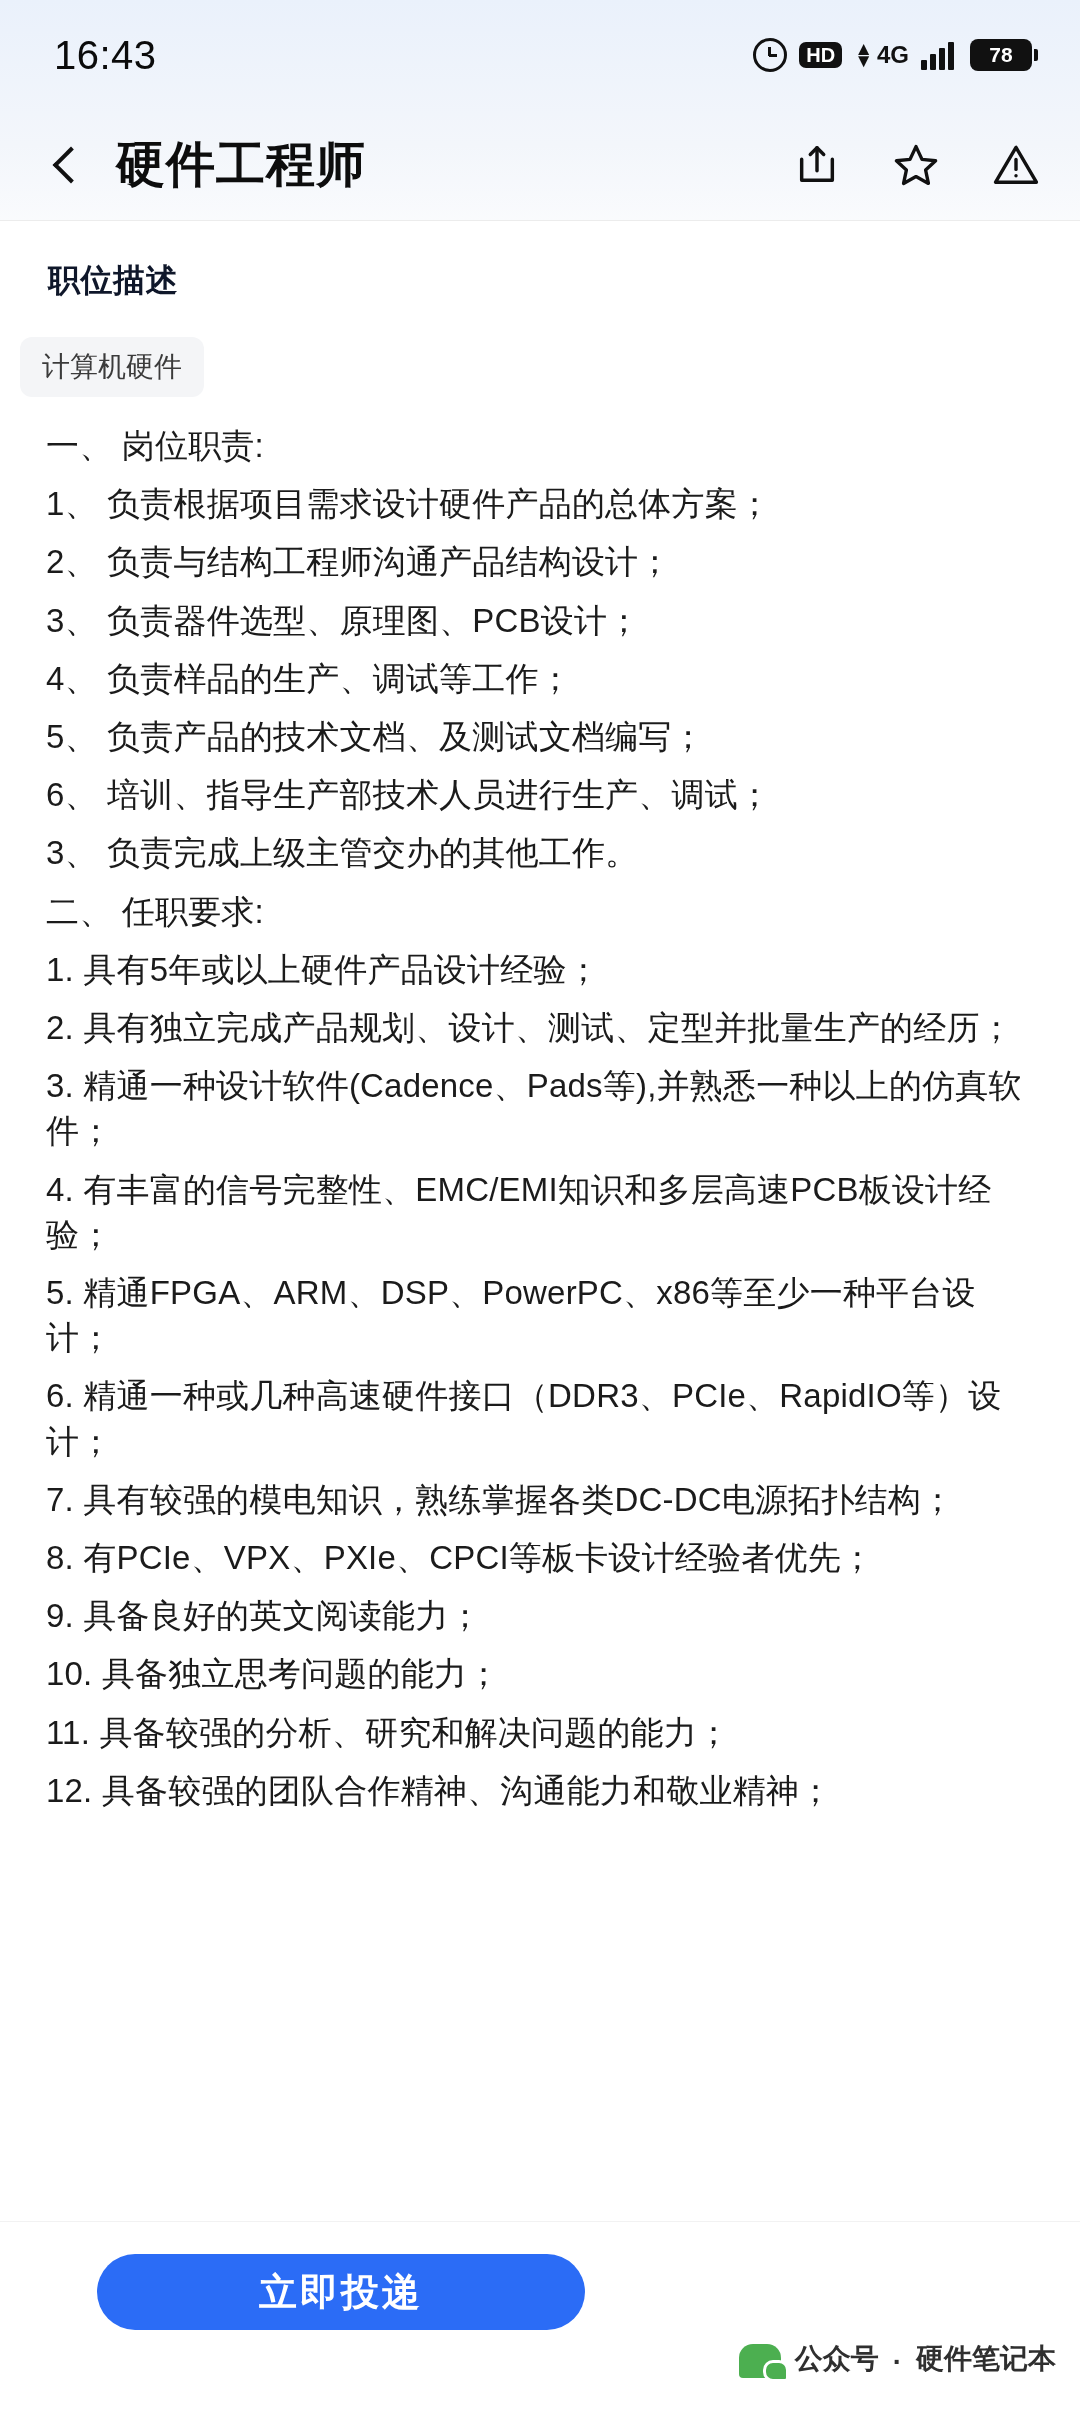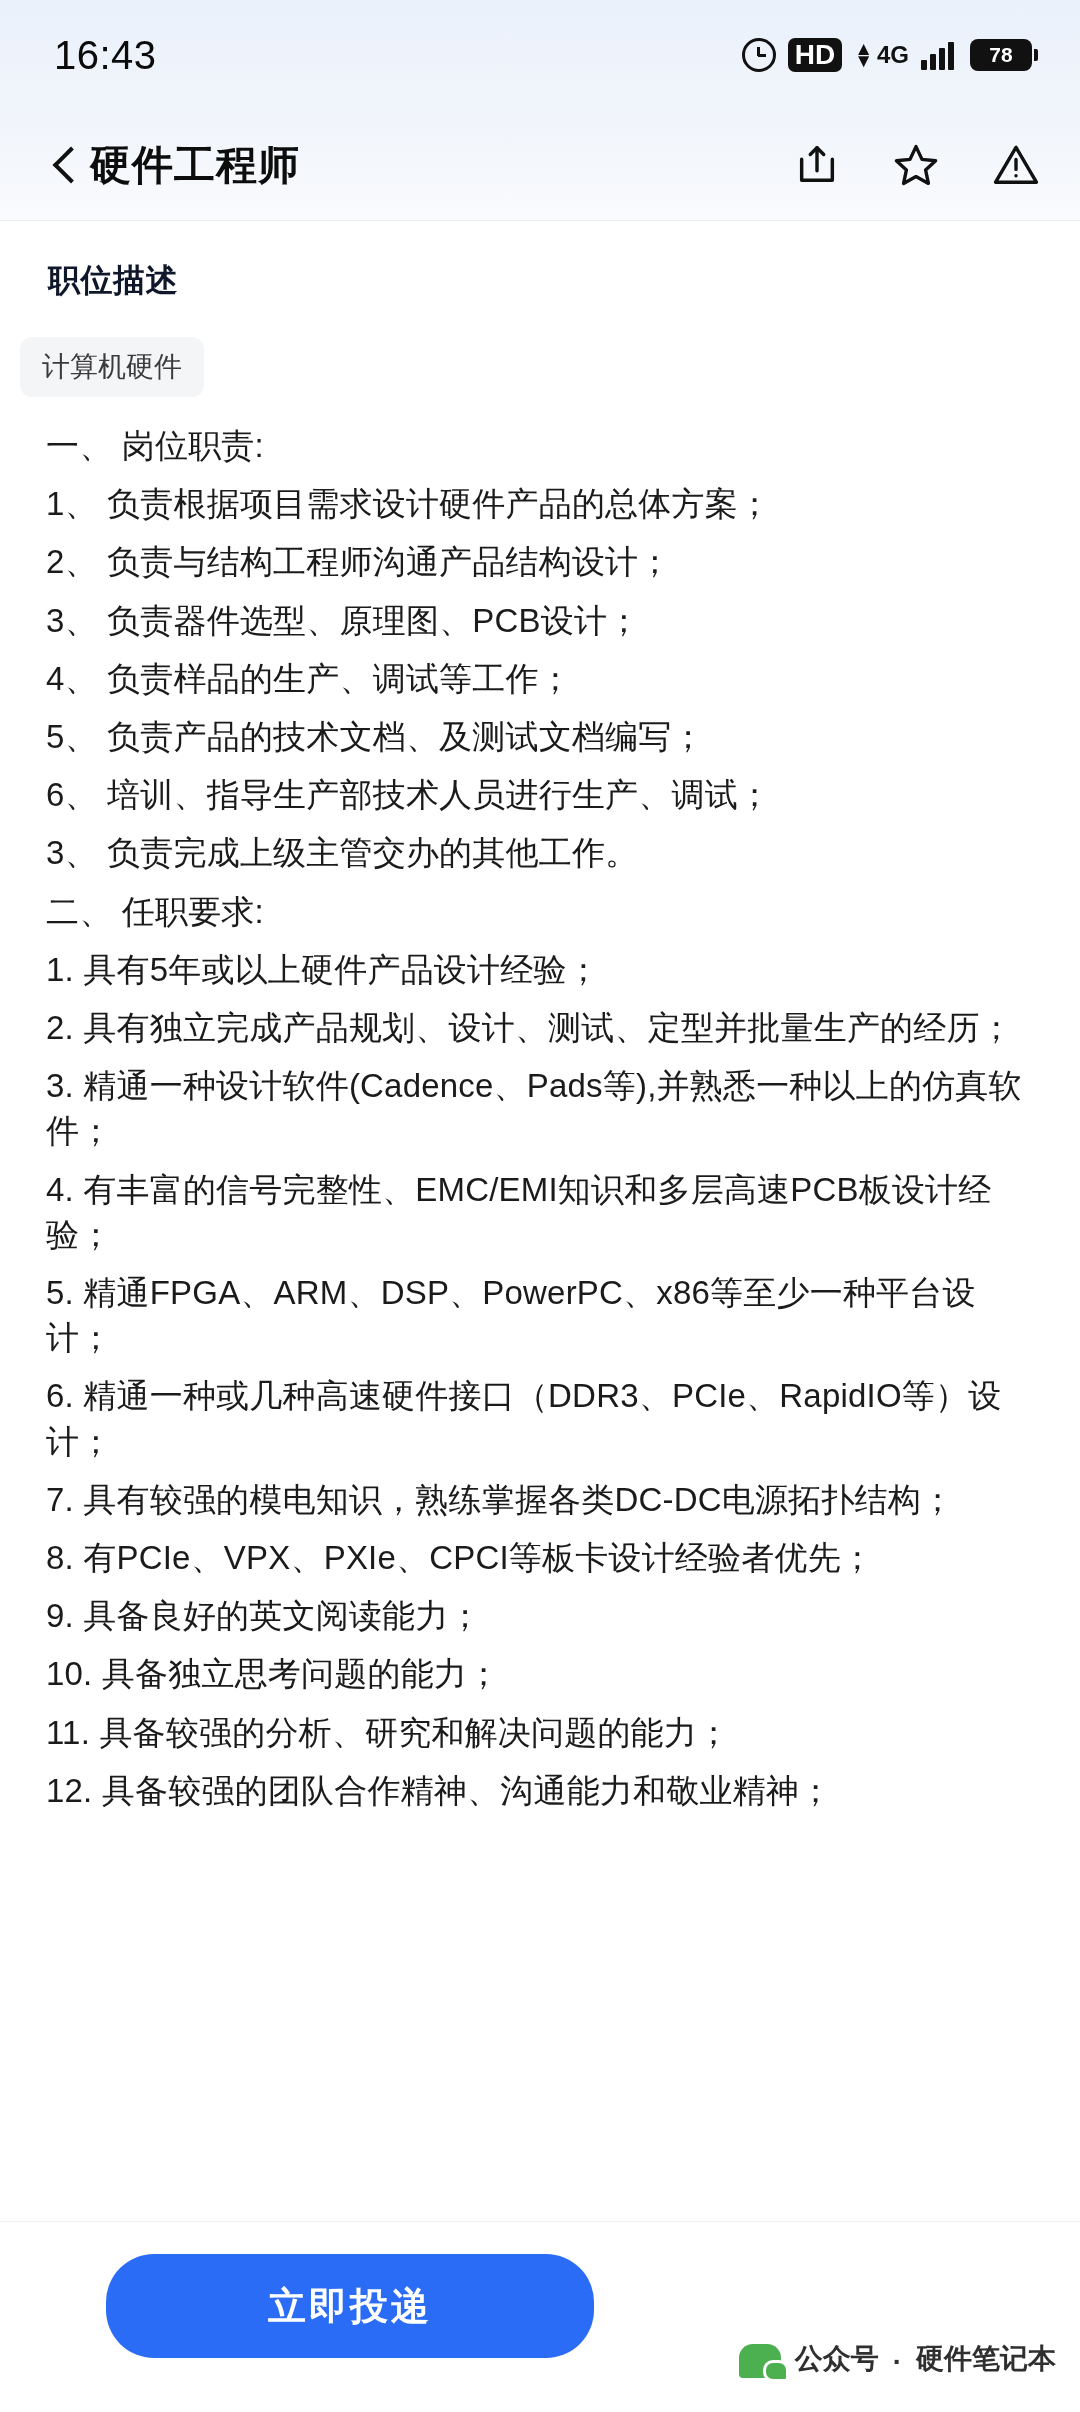--- a/index.html
+++ b/index.html
@@ -53,21 +53,21 @@
   .icon-alarm::before, .icon-alarm::after {
     content: "";
     position: absolute;
     background: #111;
   }
   .icon-alarm::before { width: 3px; height: 9px; left: 12px; top: 6px; }
   .icon-alarm::after  { width: 8px; height: 3px; left: 13px; top: 13px; }
   .badge-hd {
     background: #111;
     color: #fff;
-    font-size: 28px;
+    font-size: 20px;
     font-weight: 700;
     border-radius: 7px;
     padding: 3px 7px;
     line-height: 1;
   }
   .net-group { display: flex; align-items: center; gap: 4px; }
   .net-arrows {
     display: flex; flex-direction: column; align-items: center;
     line-height: 0.62; font-size: 19px; color: #111; font-weight: 700;
   }
@@ -116,23 +116,24 @@
   .back-chevron::before {
     content: "";
     position: absolute;
     left: 14px; top: 10px;
     width: 22px; height: 22px;
     border-left: 4px solid #111;
     border-bottom: 4px solid #111;
     transform: rotate(45deg);
   }
   .app-title {
-    font-size: 41px;
+    font-size: 49px;
     font-weight: 700;
     color: #0d0d0d;
+    margin-left: 26px;
     letter-spacing: 1px;
   }
   .app-actions {
     margin-left: auto;
     display: flex;
     align-items: center;
     gap: 52px;
   }
   .app-actions svg { display: block; }
 
@@ -198,24 +199,24 @@
   
   .bottom-bar {
     position: absolute;
     left: 0; right: 0; bottom: 0;
     height: 190px;
     background: #ffffff;
     box-shadow: 0 -1px 0 rgba(0,0,0,0.05);
   }
   .cta {
     position: absolute;
-    left: 106px;
+    left: 97px;
     top: 32px;
     width: 488px;
-    height: 104px;
+    height: 76px;
     border: none;
     border-radius: 48px;
     background: #2b6cf6;
     color: #fff;
     font-size: 38px;
     font-weight: 700;
     letter-spacing: 3px;
     font-family: "Liberation Sans", sans-serif;
   }
   .watermark {

